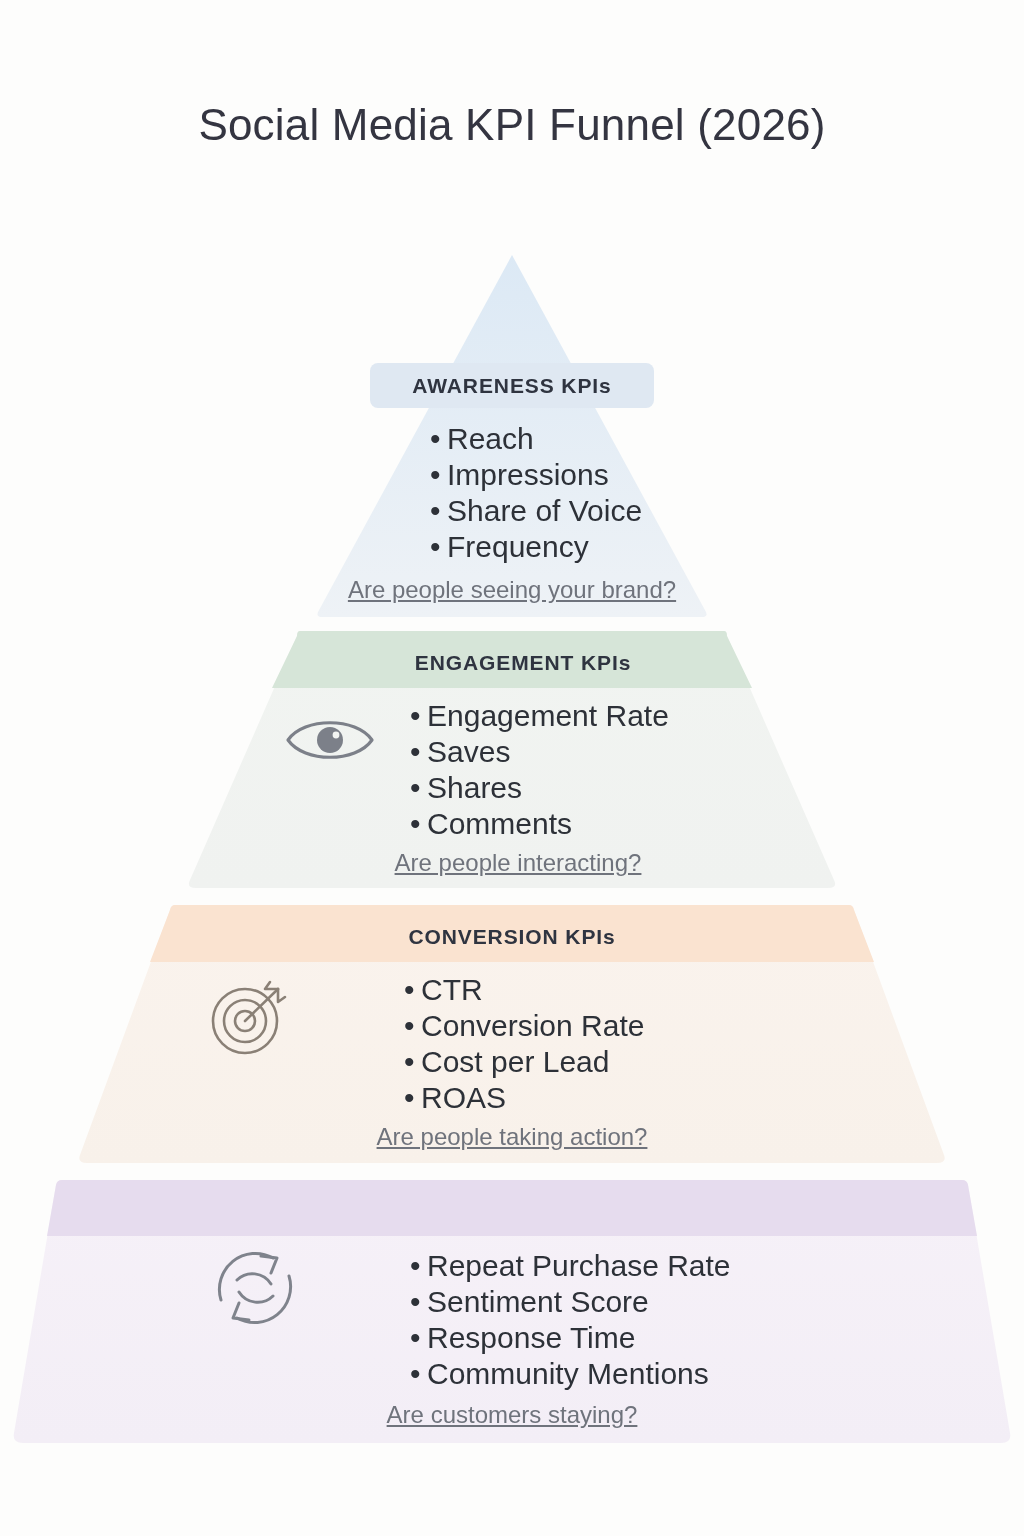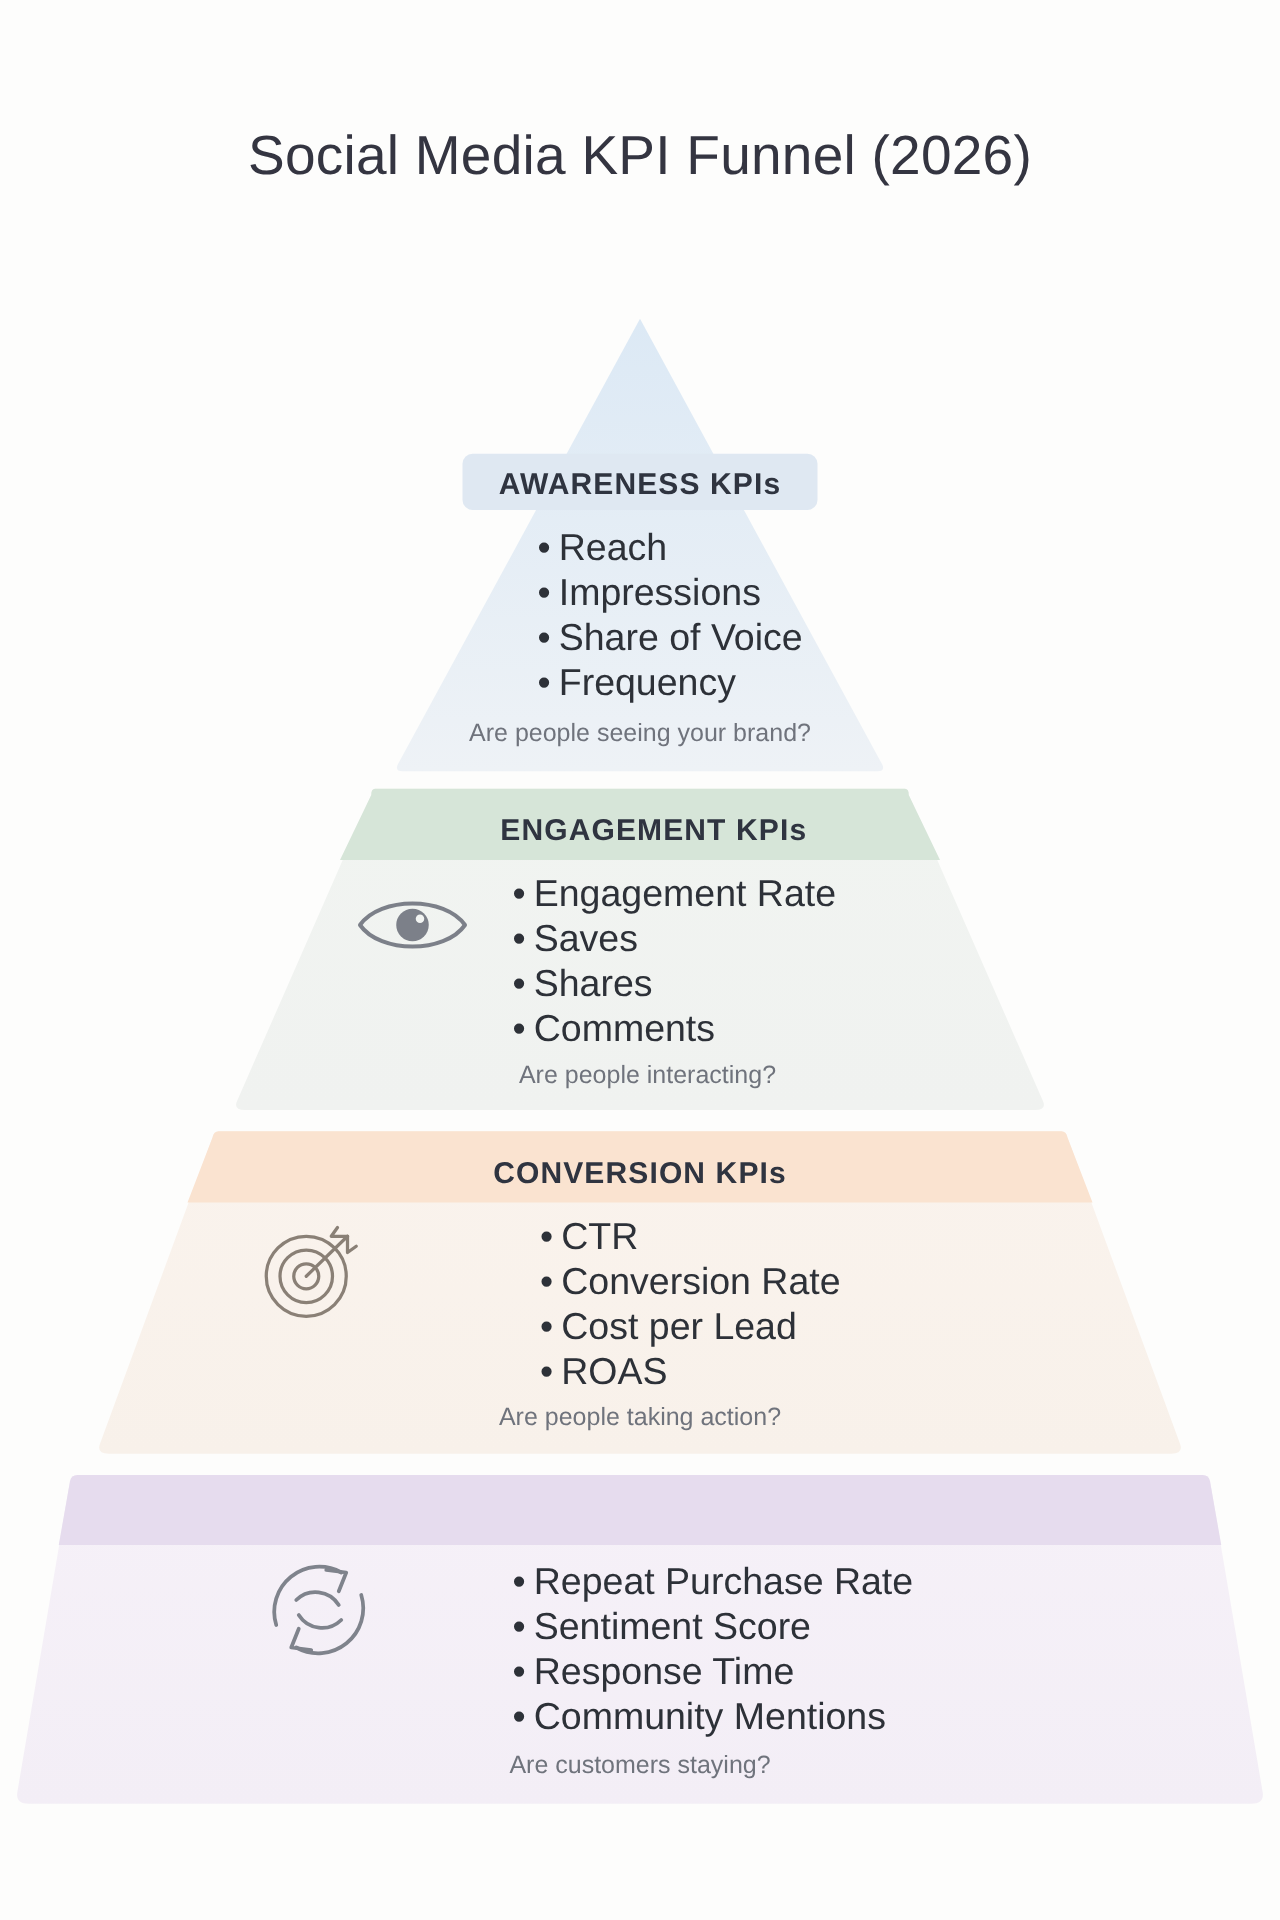--- a/index.html
+++ b/index.html
@@ -34,21 +34,21 @@
   svg.shapes {
     position: absolute;
     left: 0;
     top: 0;
     width: 1024px;
     height: 1536px;
   }
   .tier-label {
     position: absolute;
     text-align: center;
-    font-size: 24px;
+    font-size: 21px;
     font-weight: 700;
     letter-spacing: 0.9px;
     color: #2f3440;
     white-space: nowrap;
   }
   .tier-list {
     position: absolute;
     list-style: none;
     margin: 0;
     padding: 0;
@@ -60,23 +60,24 @@
     white-space: nowrap;
   }
   .tier-list li .bullet {
     display: inline-block;
     width: 17px;
     color: #2d3138;
   }
   .tier-caption {
     position: absolute;
     text-align: center;
-    font-size: 20px;
+    font-size: 24px;
     color: #6f737c;
     white-space: nowrap;
+    text-decoration: underline;
   }
 </style>
 </head>
 <body>
 
 <div id="stage">
 
   <div class="page-title">Social Media KPI Funnel (2026)</div>
 
   <svg class="shapes" viewBox="0 0 1024 1536">
@@ -156,21 +157,21 @@
   <div class="tier-label" style="left:323px; top:651px; width:400px;">ENGAGEMENT KPIs</div>
   <ul class="tier-list" style="left:410px; top:698px;">
     <li><span class="bullet">•</span><span>Engagement Rate</span></li>
     <li><span class="bullet">•</span><span>Saves</span></li>
     <li><span class="bullet">•</span><span>Shares</span></li>
     <li><span class="bullet">•</span><span>Comments</span></li>
   </ul>
   <div class="tier-caption" style="left:318px; top:849px; width:400px;">Are people interacting?</div>
 
   <div class="tier-label" style="left:312px; top:925px; width:400px;">CONVERSION KPIs</div>
-  <ul class="tier-list" style="left:432px; top:972px;">
+  <ul class="tier-list" style="left:404px; top:972px;">
     <li><span class="bullet">•</span><span>CTR</span></li>
     <li><span class="bullet">•</span><span>Conversion Rate</span></li>
     <li><span class="bullet">•</span><span>Cost per Lead</span></li>
     <li><span class="bullet">•</span><span>ROAS</span></li>
   </ul>
   <div class="tier-caption" style="left:312px; top:1123px; width:400px;">Are people taking action?</div>
 
   <ul class="tier-list" style="left:410px; top:1248px;">
     <li><span class="bullet">•</span><span>Repeat Purchase Rate</span></li>
     <li><span class="bullet">•</span><span>Sentiment Score</span></li>

